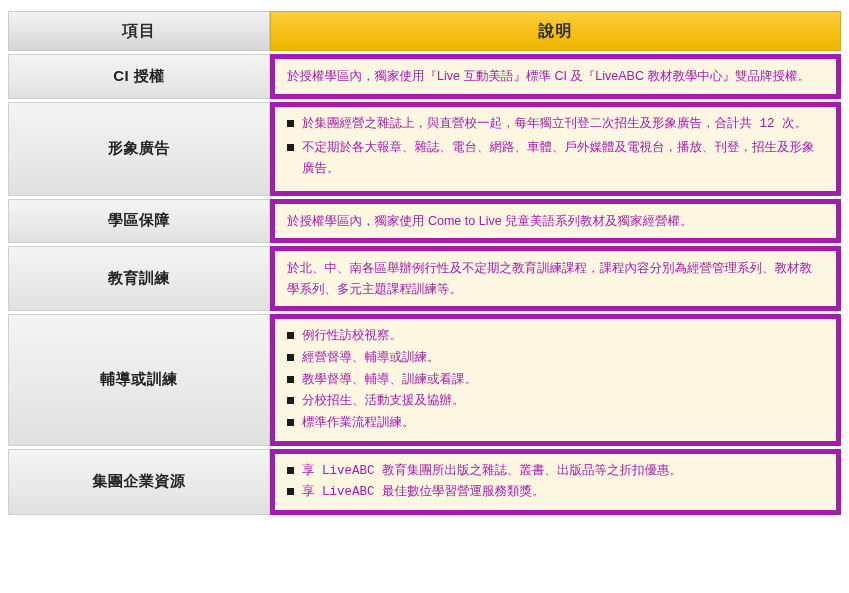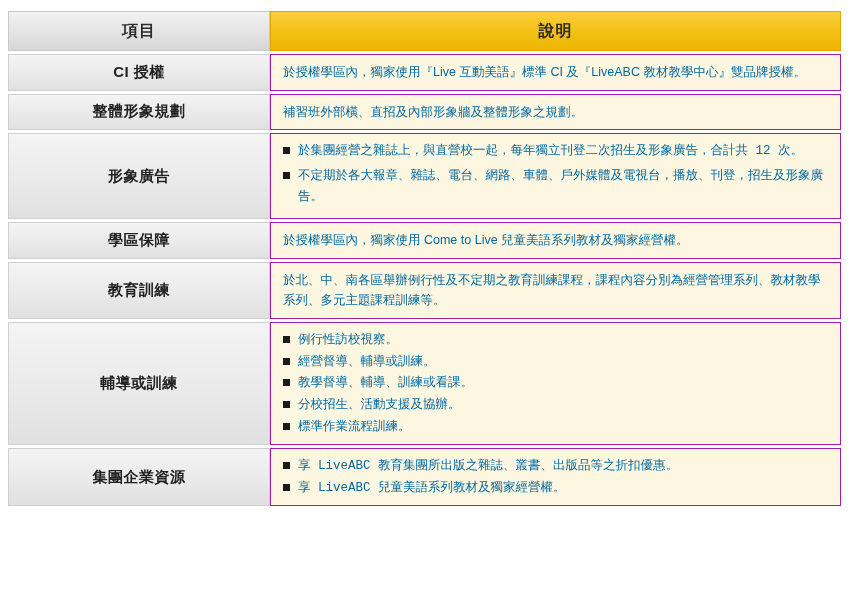--- a/index.html
+++ b/index.html
@@ -54,25 +54,25 @@
     text-align: center;
     vertical-align: middle;
     font-size: 15px;
     font-weight: bold;
     color: #222;
     letter-spacing: 0.5px;
     padding: 6px 20px;
   }
   td.desc {
     background: #fdf6e0;
-    border: 1px solid #a21caf;
+    border: 5px solid #a21caf;
     vertical-align: middle;
     font-size: 12.5px;
     line-height: 1.65;
-    color: #0369a1;
+    color: #a21caf;
     padding: 7px 12px 7px 12px;
   }
   td.desc p.plain {
     margin: 0;
   }
   ul.bullets {
     margin: 0;
     padding: 0;
     list-style: none;
     font-family: Liberation Mono, monospace;
@@ -111,26 +111,20 @@
     </thead>
     <tbody>
 
       <tr>
         <td class="item">CI 授權</td>
         <td class="desc">
           <p class="plain">於授權學區內，獨家使用『Live 互動美語』標準 CI 及『LiveABC 教材教學中心』雙品牌授權。</p>
         </td>
       </tr>
 
-      <tr>
-        <td class="item">整體形象規劃</td>
-        <td class="desc">
-          <p class="plain">補習班外部橫、直招及內部形象牆及整體形象之規劃。</p>
-        </td>
-      </tr>
 
       <tr>
         <td class="item">形象廣告</td>
         <td class="desc">
           <ul class="bullets loose">
             <li><span class="bullet-sq"></span><span>於集團經營之雜誌上，與直營校一起，每年獨立刊登二次招生及形象廣告，合計共 12 次。</span></li>
             <li><span class="bullet-sq"></span><span>不定期於各大報章、雜誌、電台、網路、車體、戶外媒體及電視台，播放、刊登，招生及形象廣告。</span></li>
           </ul>
         </td>
       </tr>
@@ -161,20 +155,20 @@
             <li><span class="bullet-sq"></span><span>標準作業流程訓練。</span></li>
           </ul>
         </td>
       </tr>
 
       <tr>
         <td class="item">集團企業資源</td>
         <td class="desc">
           <ul class="bullets">
             <li><span class="bullet-sq"></span><span>享 LiveABC 教育集團所出版之雜誌、叢書、出版品等之折扣優惠。</span></li>
-            <li><span class="bullet-sq"></span><span>享 LiveABC 兒童美語系列教材及獨家經營權。</span></li>
+            <li><span class="bullet-sq"></span><span>享 LiveABC 最佳數位學習營運服務類獎。</span></li>
           </ul>
         </td>
       </tr>
 
     </tbody>
   </table>
 </div>
 
 </body></html>

